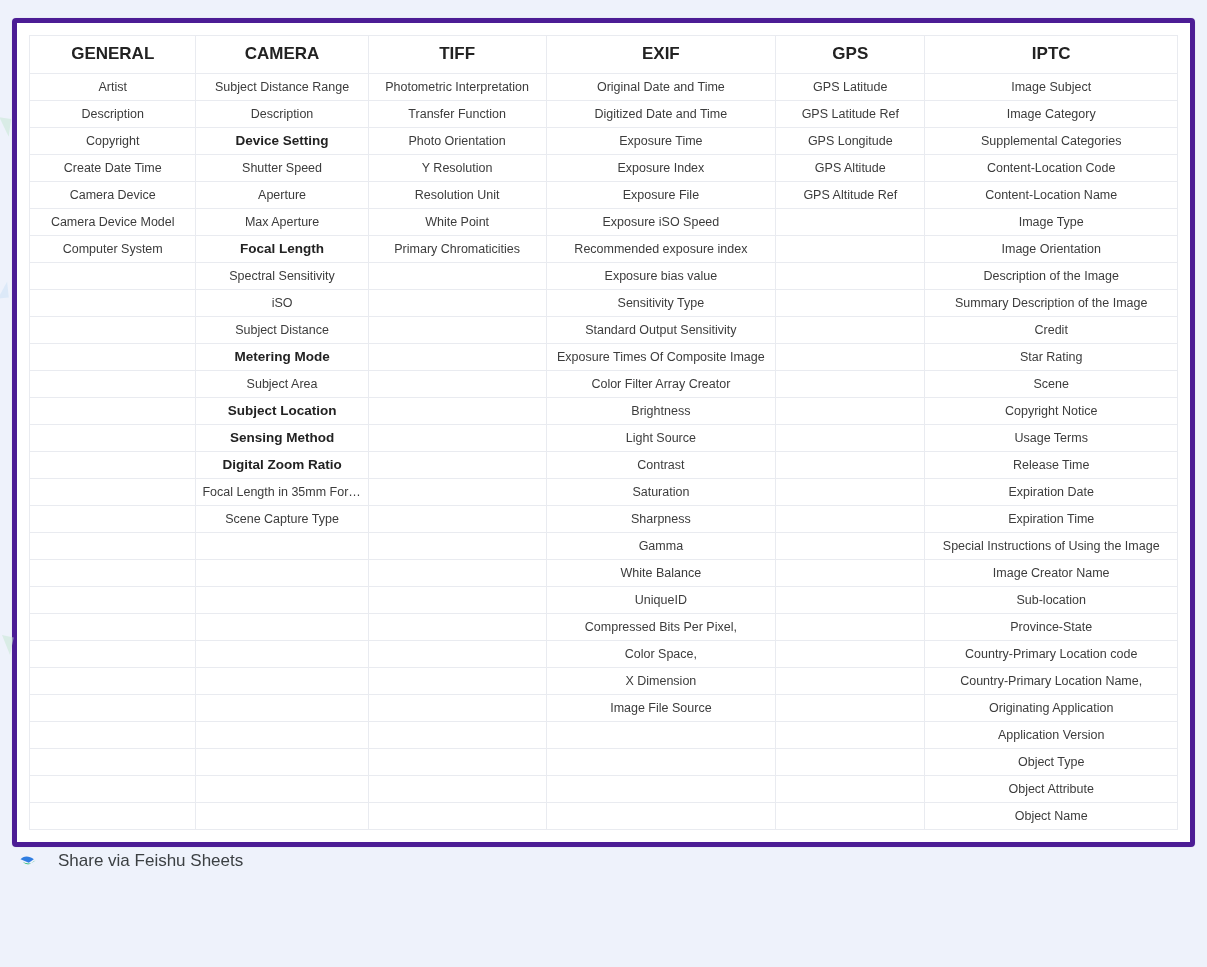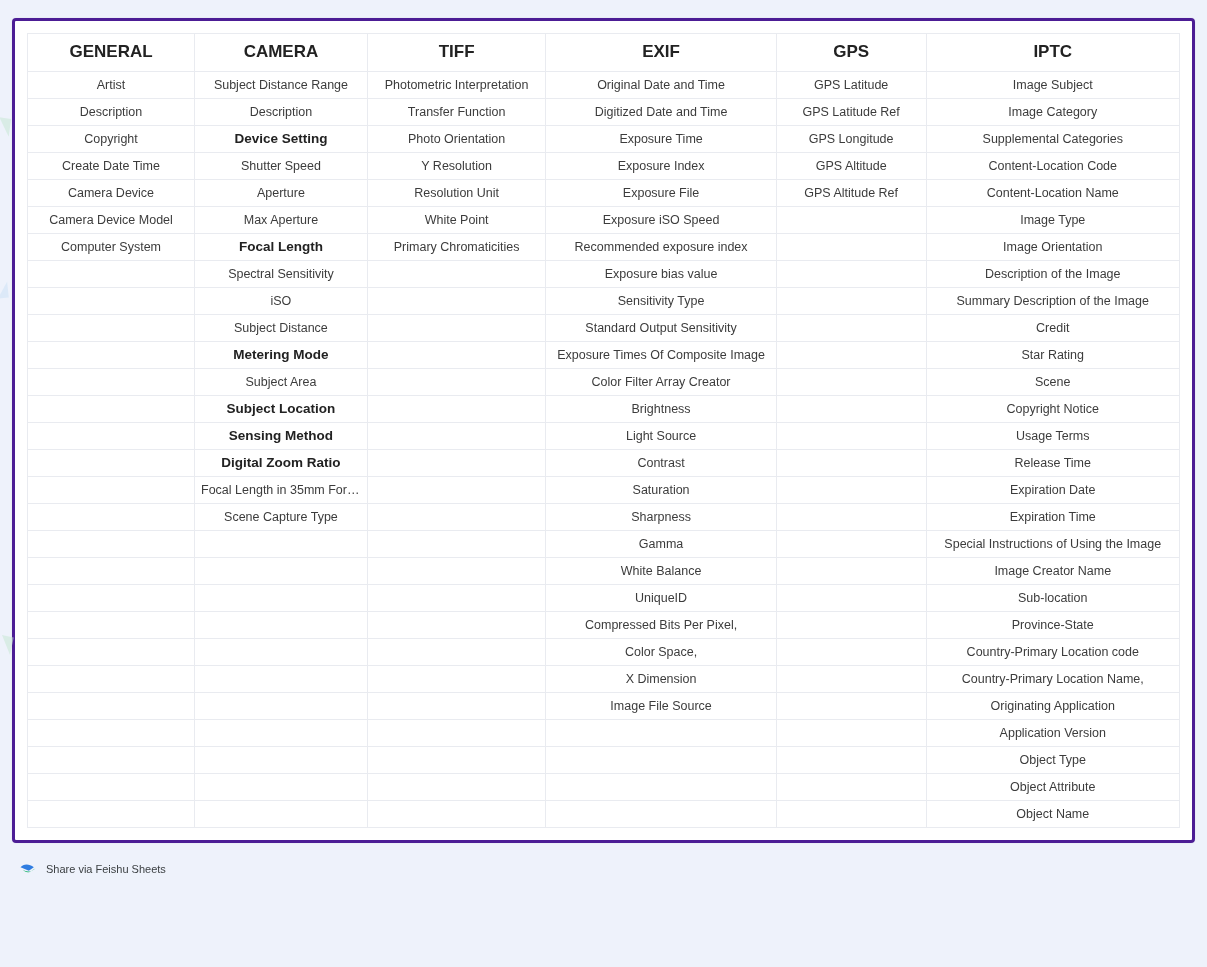--- a/index.html
+++ b/index.html
@@ -6,21 +6,21 @@
   body {
     font-family: -apple-system, BlinkMacSystemFont, "Segoe UI", Helvetica, Arial, sans-serif;
     background: #eef2fb;
     padding: 18px 12px 10px 12px;
     color: #333;
     position: relative;
     overflow: hidden;
   }
   .frame {
     background: #fff;
-    border: 3px solid #4c1d95;
+    border: 5px solid #4c1d95;
     border-radius: 4px;
     padding: 12px;
     box-shadow: 0 0 0 1px rgba(0,0,0,0.02);
   }
   table {
     width: 100%;
     border-collapse: collapse;
     table-layout: fixed;
   }
   th, td {
@@ -48,23 +48,23 @@
   col.c-general { width: 14.5%; }
   col.c-camera  { width: 15%; }
   col.c-tiff    { width: 15.5%; }
   col.c-exif    { width: 20%; }
   col.c-gps     { width: 13%; }
   col.c-iptc    { width: 22%; }
 
   .share-bar {
     display: flex;
     align-items: center;
-    gap: 8px;
-    padding: 16px 6px 4px 6px;
-    font-size: 11px;
+    gap: 20px;
+    padding: 4px 6px 4px 6px;
+    font-size: 17px;
     color: #3c4043;
   }
   .share-icon {
     width: 20px; height: 20px;
     position: relative;
   }
   .share-icon svg { width: 20px; height: 20px; display: block; }
 
   
   .deco {

